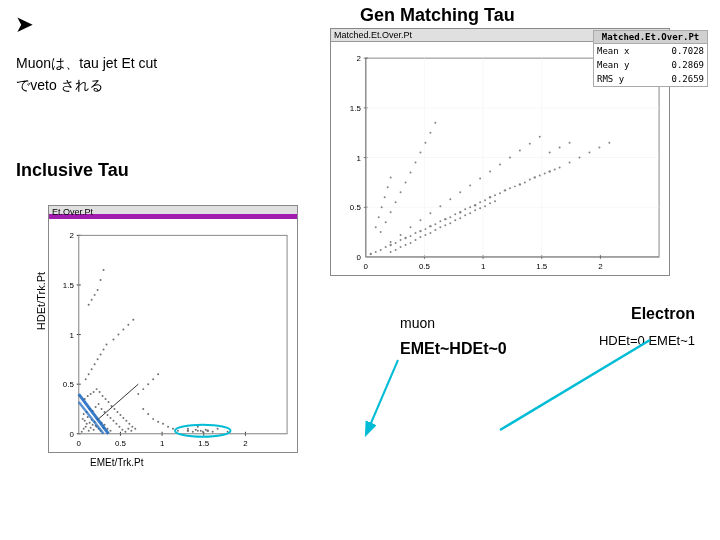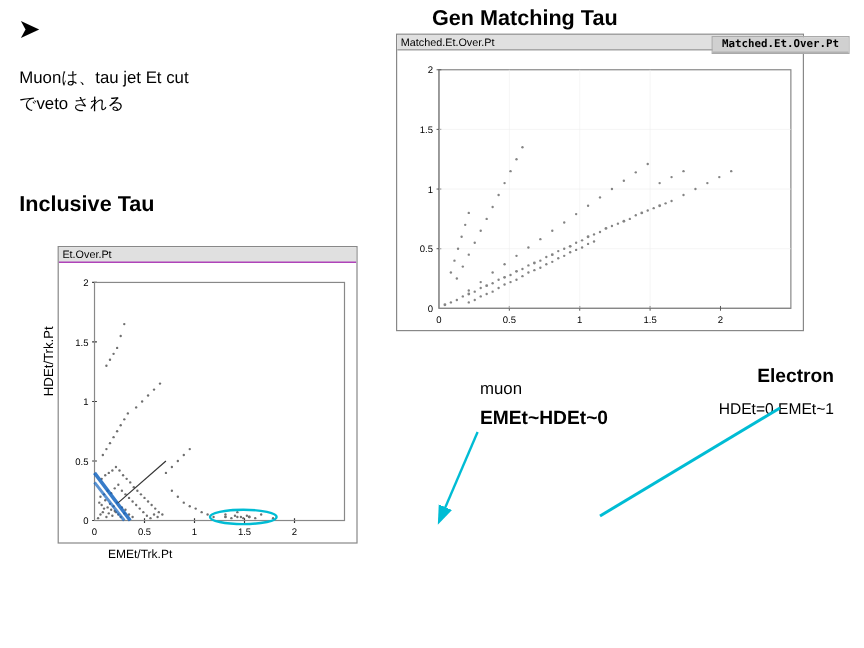--- a/index.html
+++ b/index.html
@@ -130,21 +130,21 @@
 
     <div class="inclusive-tau-section">
       <div class="inclusive-tau-label">Inclusive Tau</div>
 
       <div style="position:relative; left:10px; top:22px; width:295px; height:265px;">
 
         <div style="position:absolute; left:2px; top:90px; transform:rotate(-90deg); font-size:11px; white-space:nowrap; transform-origin:center center;">HDEt/Trk.Pt</div>
 
         <div style="position:absolute; left:38px; top:0; width:250px; height:248px; border:1px solid #888; background:#fff; overflow:hidden;">
           
-          <div style="background:#e0e0e0; border-bottom:1px solid #a21caf; font-size:9px; padding:1px 3px; height:13px;">Et.Over.Pt</div>
+          <div style="background:#e0e0e0; border-bottom:5px solid #a21caf; font-size:9px; padding:1px 3px; height:13px;">Et.Over.Pt</div>
 
           
           <svg class="scatter-svg" viewBox="0 0 250 235">
 
             <line x1="30" y1="10" x2="30" y2="210" stroke="#ccc" stroke-width="0.5"></line>
             <line x1="30" y1="210" x2="240" y2="210" stroke="#ccc" stroke-width="0.5"></line>
 
             <text x="25" y="213" font-size="8" text-anchor="end">0</text>
             <line x1="28" y1="210" x2="32" y2="210" stroke="#333" stroke-width="1"></line>
             <text x="25" y="163" font-size="8" text-anchor="end">0.5</text>
@@ -445,20 +445,32 @@
             <circle cx="280" cy="95" r="1"></circle>
           <circle cx="220" cy="105" r="1"></circle>
             <circle cx="230" cy="100" r="1"></circle>
           <circle cx="240" cy="95" r="1"></circle>
         </g>
       </svg>
     </div>
 
     <div class="stats-box">
       <div class="stats-box-title">Matched.Et.Over.Pt</div>
+      <div class="stats-row">
+        <span>Mean x</span>
+        <span>0.7028</span>
+      </div>
+      <div class="stats-row">
+        <span>Mean y</span>
+        <span>0.2869</span>
+      </div>
+      <div class="stats-row">
+        <span>RMS y</span>
+        <span>0.2659</span>
+      </div>
     </div>
   </div>
 
   <div style="position:absolute; right:0; top:285px; width:400px; height:255px;">
 
     <div style="position:absolute; left:80px; top:30px; font-size:14px;">muon</div>
 
     <div style="position:absolute; left:80px; top:55px; font-size:16px;font-weight:bold;">EMEt~HDEt~0</div>
 
     <svg style="position:absolute;left:0;top:0;width:400px;height:255px;pointer-events:none;">

